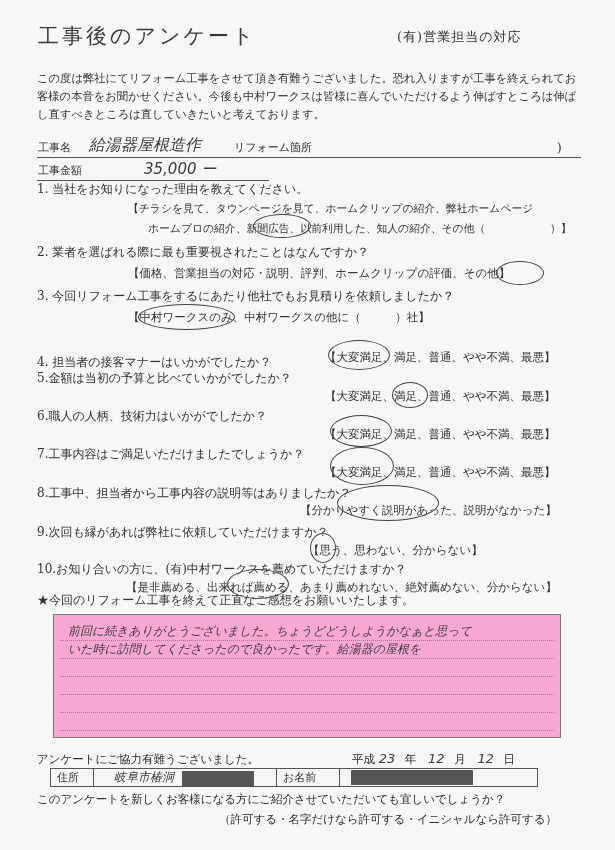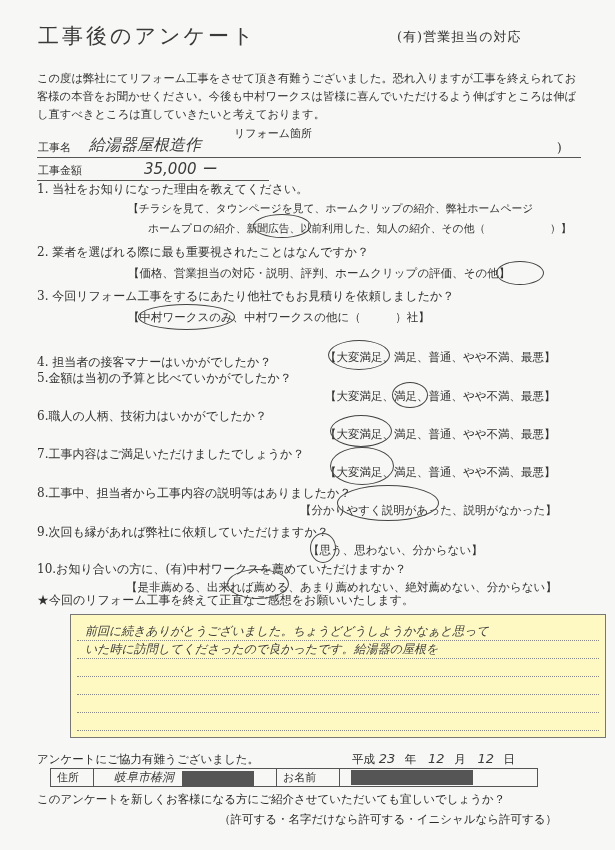--- a/index.html
+++ b/index.html
@@ -17,41 +17,41 @@
   .field-row { left:37px; height:20px; border-bottom:1px solid #555; font-size:11px; }
   .field-label { position:absolute; left:1px; bottom:2px; color:#333; }
   .hand { font-family:"DejaVu Sans","Liberation Sans",sans-serif; color:#3c3c3c; font-style:italic; }
   .q { left:37px; font-size:12px; color:#333; white-space:nowrap; }
   .opt { font-size:10.8px; color:#333; white-space:nowrap; }
   .circle {
     position:absolute; border:1.3px solid #444; border-radius:50%;
     pointer-events:none;
   }
   .commentbox {
-    left:70px; top:614px; width:506px; height:122px;
-    border:1.5px solid #777; background:#fef9c3;padding-left:28px;
+    left:53px; top:614px; width:506px; height:122px;
+    border:1.5px solid #777; background:#f9a8d4;
   }
   .dotline { position:absolute; left:6px; right:6px; border-bottom:1px dotted #888; }
   .comment-text { position:absolute; font-size:12px; white-space:nowrap; }
   table.info { border-collapse:collapse; position:absolute; left:50px; top:768px; width:488px; font-size:11px; }
   table.info td { border:1px solid #555; height:16px; padding:0 6px; color:#333; }
   .redact { display:inline-block; background:#555; height:15px; vertical-align:middle; }
 </style>
 </head>
 <body>
 
 <div class="abs title">工事後のアンケート</div>
 <div class="abs company">(有)営業担当の対応</div>
 
 <div class="abs intro">この度は弊社にてリフォーム工事をさせて頂き有難うございました。恐れ入りますが工事を終えられてお客様の本音をお聞かせください。今後も中村ワークスは皆様に喜んでいただけるよう伸ばすところは伸ばし直すべきところは直していきたいと考えております。</div>
 
 <div class="abs field-row" style="top:137px;width:544px;">
   <span class="field-label">工事名</span>
   <span class="abs hand" style="left:52px;bottom:1px;font-size:16px;">給湯器屋根造作</span>
-  <span class="abs" style="left:197px;bottom:16px;font-size:11px;">リフォーム箇所</span>
+  <span class="abs" style="left:197px;bottom:2px;font-size:11px;">リフォーム箇所</span>
   <span class="abs" style="left:520px;bottom:2px;font-size:12px;">)</span>
 </div>
 
 <div class="abs field-row" style="top:160px;width:232px;">
   <span class="field-label">工事金額</span>
   <span class="abs hand" style="left:107px;bottom:1px;font-size:15px;">35,000 ー</span>
 </div>
 
 <div class="abs q" style="top:181px;">
   <span>1.</span> <span>当社をお知りになった理由を教えてください。</span>

